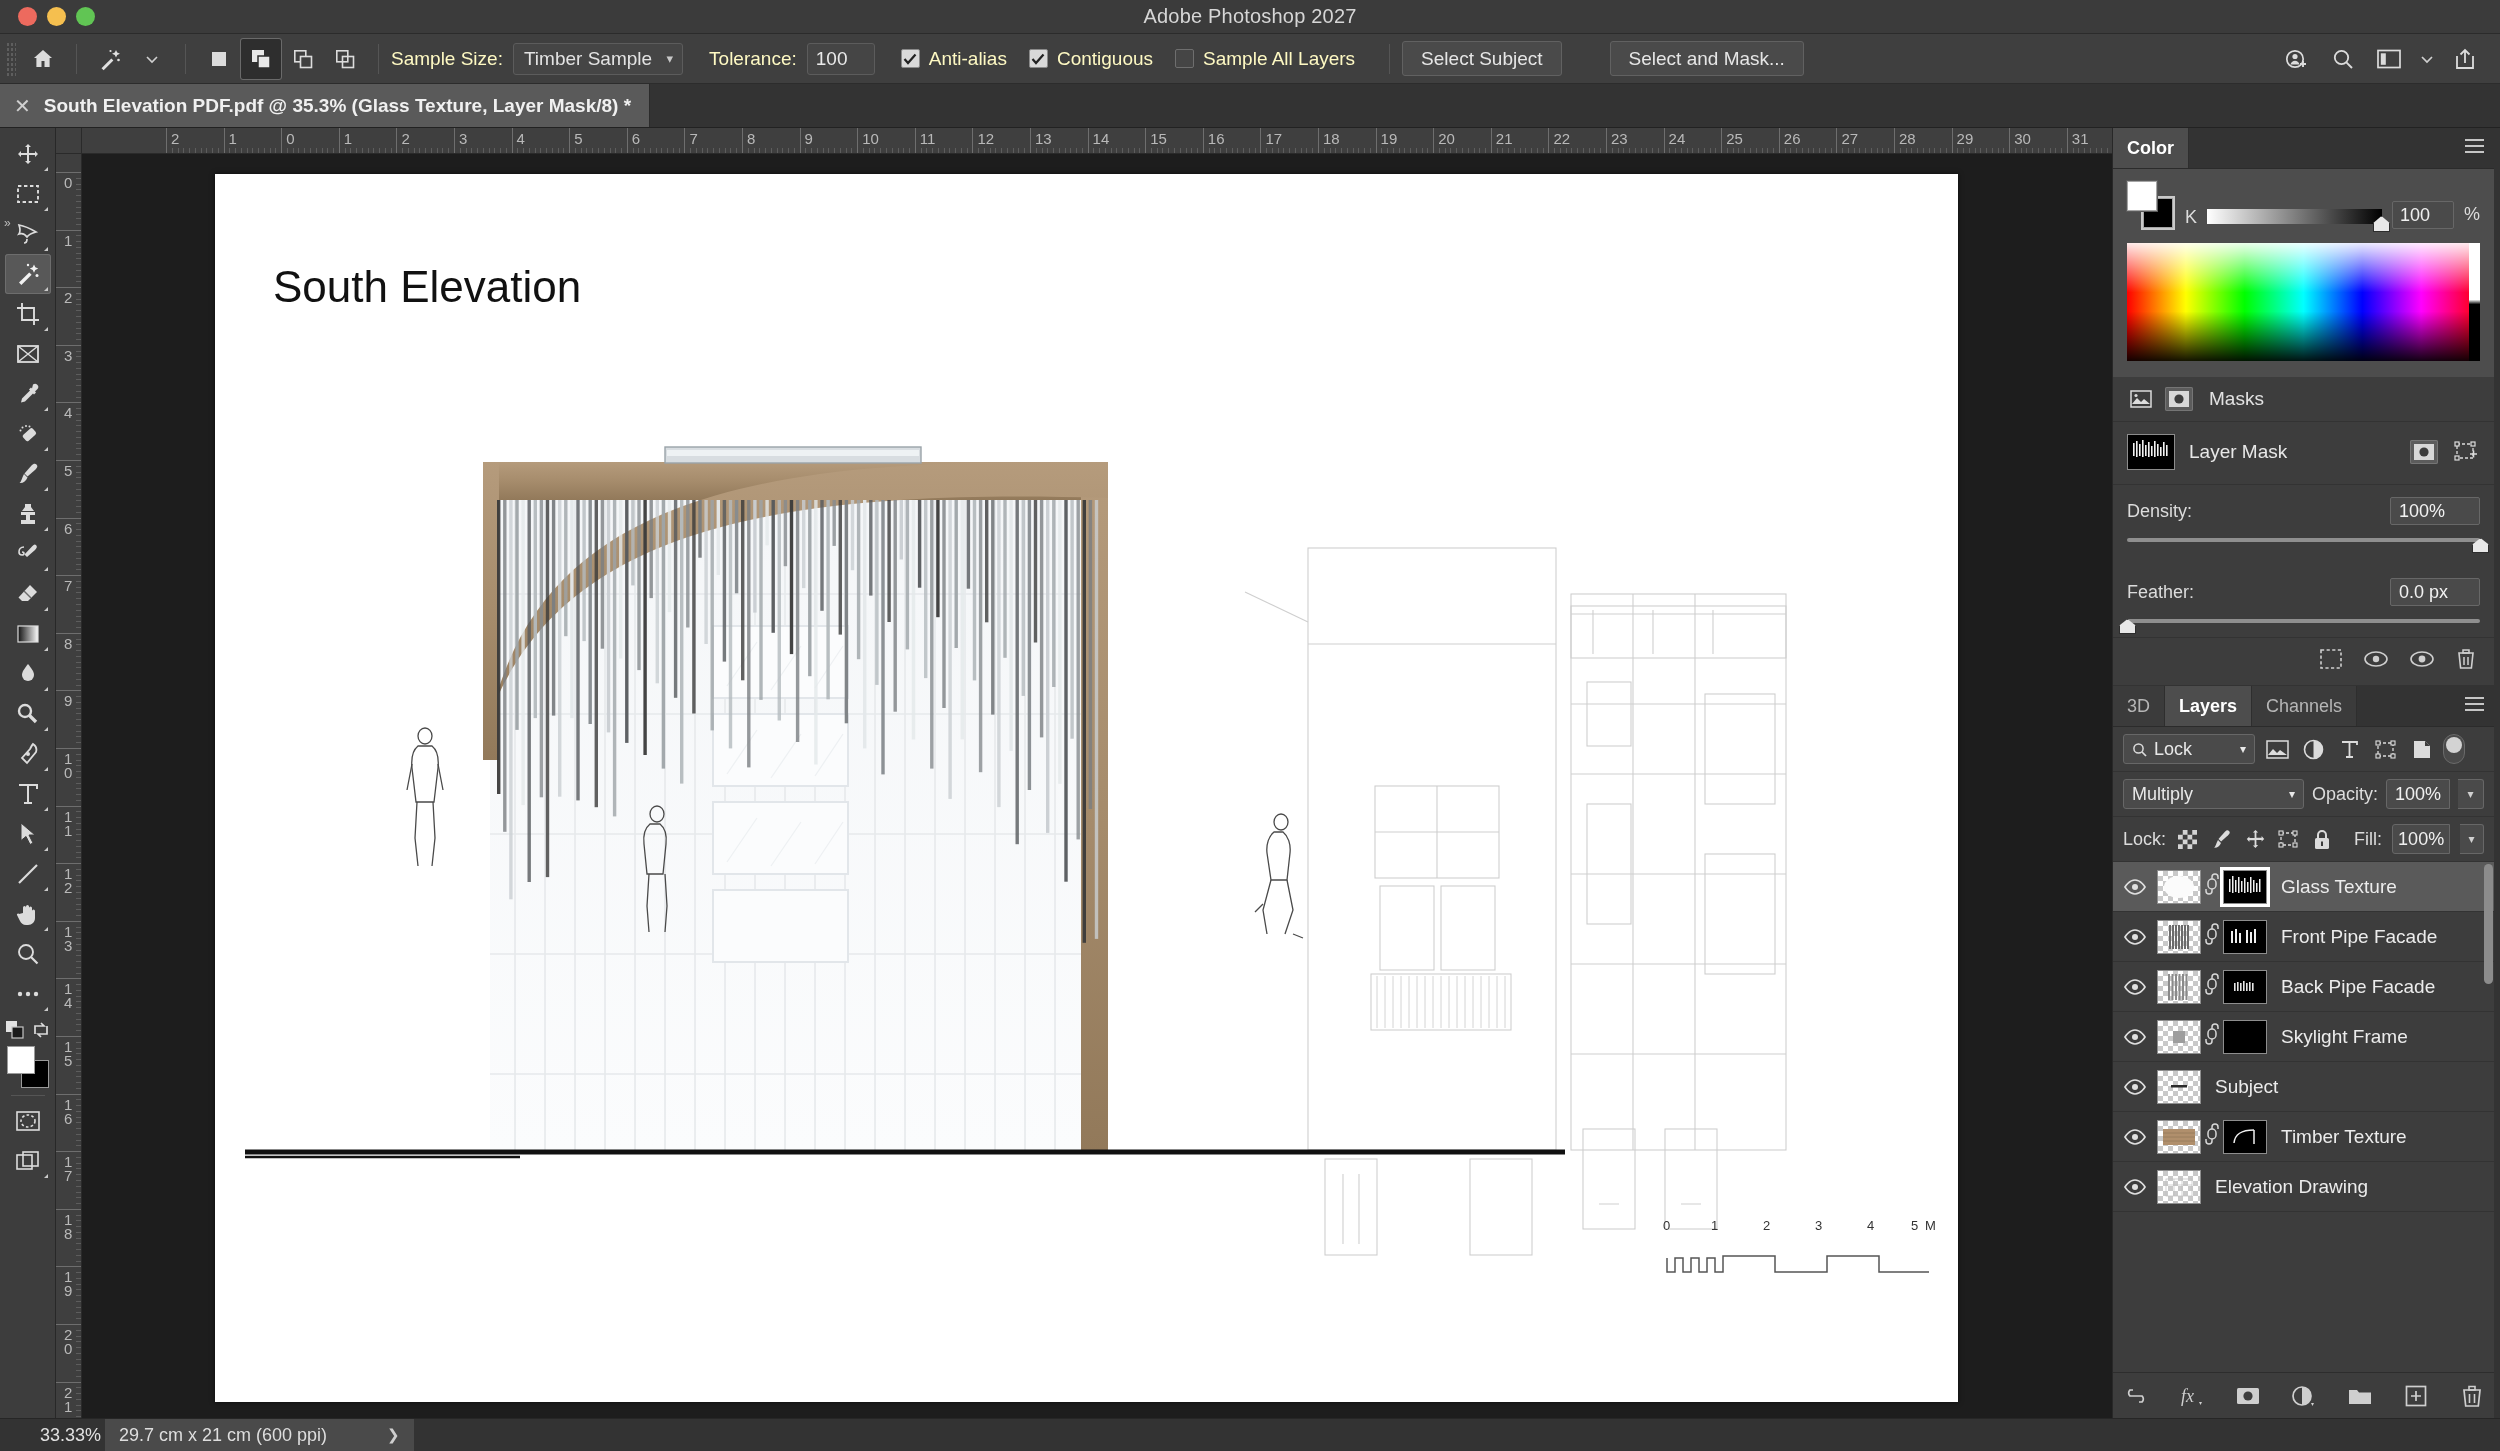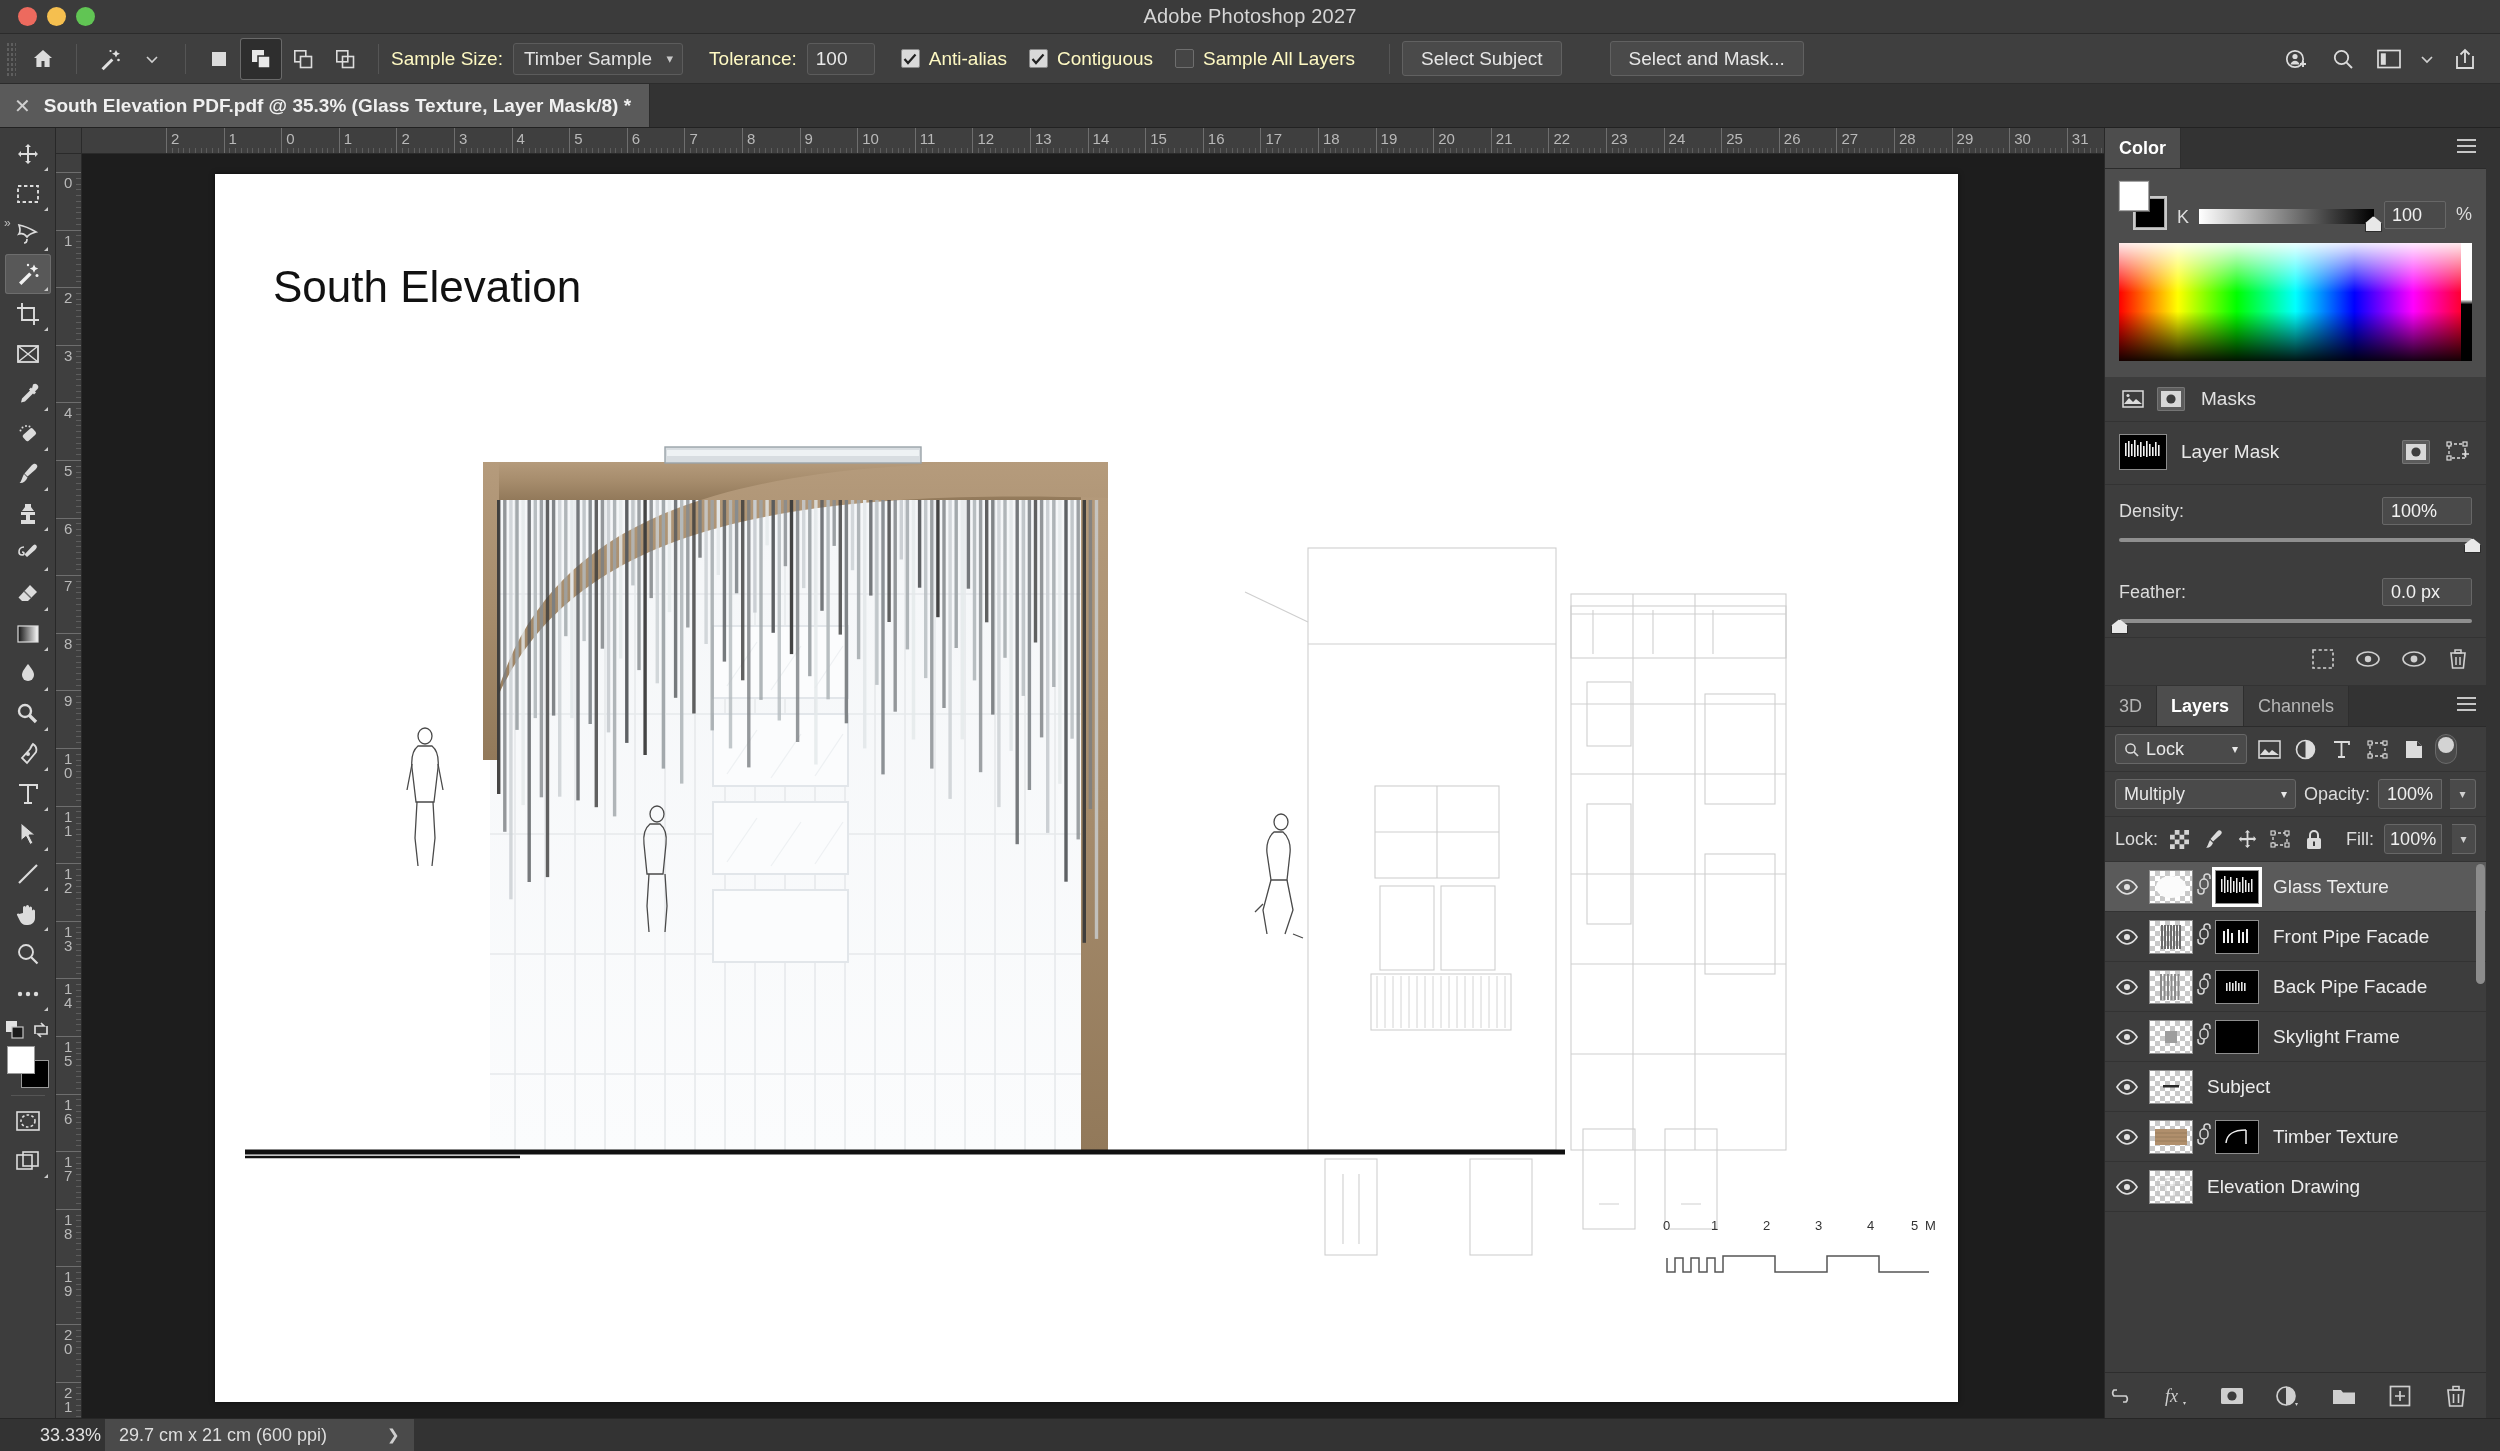--- a/index.html
+++ b/index.html
@@ -136,21 +136,21 @@
   }
   .page-title {
     position:absolute; left:58px; top:88px;
     font-size:44px; color:#111; font-family:"Liberation Sans", sans-serif;
   }
   .scalebar { position:absolute; left:1444px; top:1060px; }
   .sb-lbl { position:absolute; font-size:13px; color:#333; }
 
   
   .rightdock {
-    position:absolute; right:14px; top:128px; width:382px; bottom:33px;
+    position:absolute; right:6px; top:128px; width:382px; bottom:33px;
     background:#f9a8d4; border-left:1px solid #282828;
     display:flex; flex-direction:column;
   }
   .panel-tabs {
     display:flex; align-items:stretch; height:41px; background:#333333;
     border-bottom:1px solid #2b2b2b; position:relative;
   }
   .ptab {
     display:flex; align-items:center; padding:0 14px; font-size:18px;
     color:#b6b6b6; background:#3b3b3b; border-right:1px solid #2e2e2e; cursor:pointer;
@@ -299,21 +299,21 @@
   }
   .ly-link { width:22px; text-align:center; color:#d7d7d7; font-size:17px; flex:0 0 22px; }
   .ly-mask {
     width:44px; height:34px; border:1px solid #8e8e8e; background:#000;
     flex:0 0 44px; position:relative; overflow:hidden;
   }
   .ly-mask.active { box-shadow:0 0 0 3px #ffffff; }
   .ly-name { font-size:19px; color:#ececec; margin-left:14px; white-space:nowrap; }
   .ly-bottom {
     height:46px; border-top:1px solid #2d2d2d; background:#3d3d3d;
-    display:flex; align-items:center; gap:26px;
+    display:flex; align-items:center; justify-content:center; gap:26px;
   }
   .ly-bicon { width:30px; height:30px; display:flex; align-items:center; justify-content:center; cursor:pointer; position:relative; }
   .ly-scroll {
     position:absolute; right:1px; top:2px; width:9px; height:120px;
     background:#8c8c8c; border-radius:5px;
   }
 
   
   .statusbar {
     position:absolute; left:0; bottom:0; width:2500px; height:33px;

